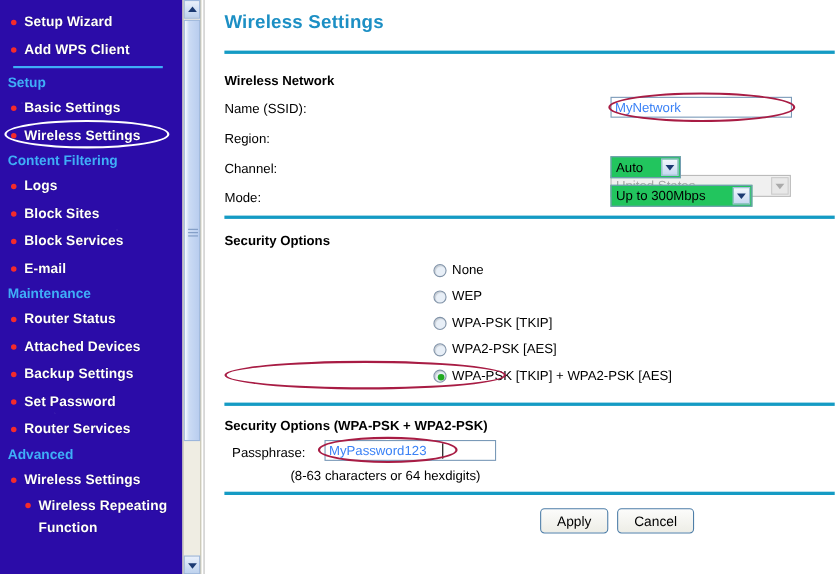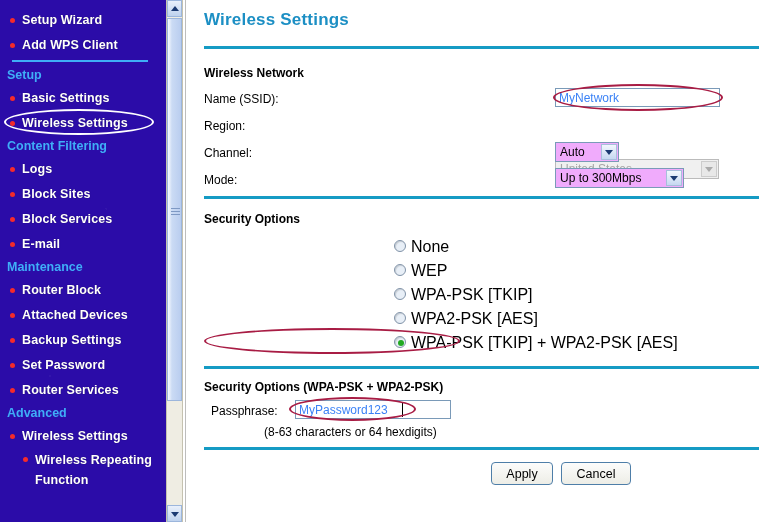--- a/index.html
+++ b/index.html
@@ -181,21 +181,21 @@
     background: #ffffff;
     border: 1px solid #7A9AB8;
     padding: 1px 3px;
     outline: none;
     height: 19px;
   }
   
   .sel {
     position: absolute;
     height: 20px;
-    background: #f0abfc;
+    background: #22c55e;
     border: 1px solid #7A9AB8;
     font-size: 12px;
     color: #000000;
     cursor: pointer;
   }
   .sel .txtval {
     position: absolute;
     left: 4px; top: 2px;
     white-space: nowrap;
   }
@@ -246,21 +246,21 @@
     content: "";
     position: absolute;
     left: 3px; top: 3px;
     width: 6px; height: 6px;
     border-radius: 50%;
     background: #22AA22;
   }
   .radio-label {
     position: absolute;
     left: 17px; top: 1px;
-    font-size: 16px;
+    font-size: 12px;
     color: #000000;
     white-space: nowrap;
   }
 
   
   .btn {
     position: absolute;
     top: 462px;
     height: 23px;
     background: linear-gradient(180deg, #FCFCFB 0%, #EDEDE6 100%);
@@ -313,21 +313,21 @@
       <span class="ellipse-white"></span>
     </div>
 
     <div class="nav-section">Content Filtering</div>
     <div class="nav-item"><span>Logs</span></div>
     <div class="nav-item"><span>Block Sites</span></div>
     <div class="nav-item"><span>Block Services</span></div>
     <div class="nav-item"><span>E-mail</span></div>
 
     <div class="nav-section">Maintenance</div>
-    <div class="nav-item"><span>Router Block</span></div>
+    <div class="nav-item"><span>Router Status</span></div>
     <div class="nav-item"><span>Attached Devices</span></div>
     <div class="nav-item"><span>Backup Settings</span></div>
     <div class="nav-item"><span>Set Password</span></div>
     <div class="nav-item"><span>Router Services</span></div>
 
     <div class="nav-section">Advanced</div>
     <div class="nav-item"><span>Wireless Settings</span></div>
     <div class="nav-item two-line"><span>Wireless Repeating Function</span></div>
   </div>
 

